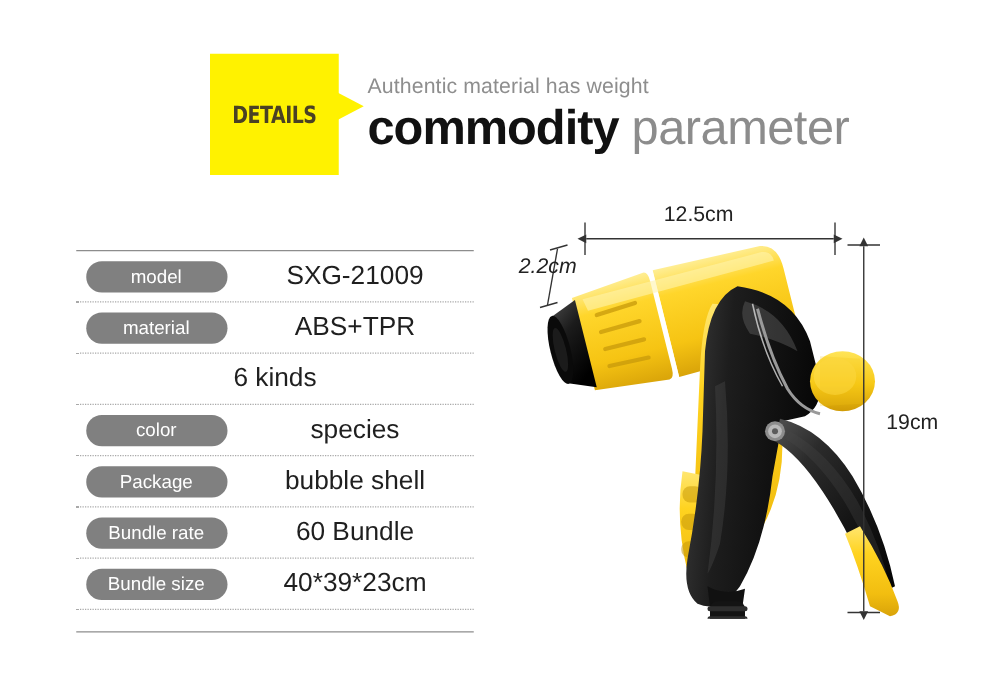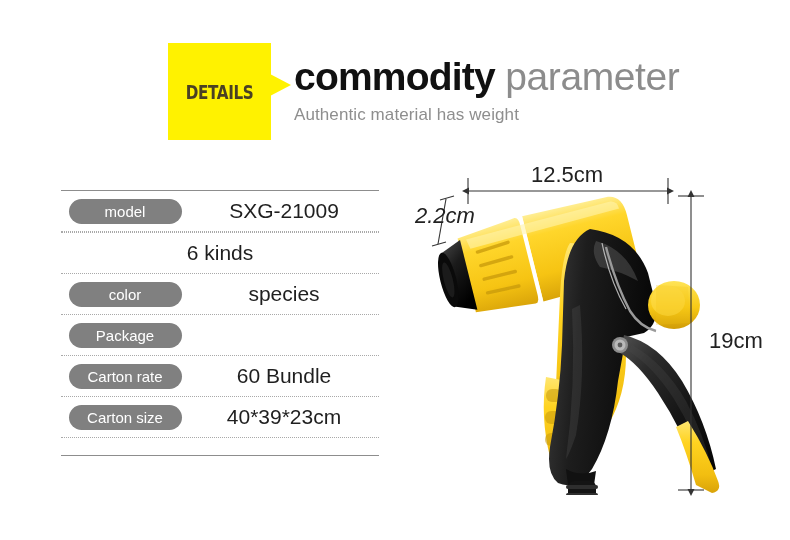--- a/index.html
+++ b/index.html
@@ -48,21 +48,21 @@
   #title-light  { font-weight:normal; color:#8c8c8c; letter-spacing:-0.4px; }
   #subtitle {
     margin-top:4px;
     font-size:17px; line-height:22px;
     color:#8e8e8e; font-weight:normal;
     letter-spacing:0.1px;
     white-space:nowrap;
   }
 
   
-  #spec-table { position:absolute; left:61px; top:190px; width:318px; }
+  #spec-table { position:absolute; left:61px; top:200px; width:318px; }
   .rule-solid { height:0; border-top:1px solid #8d8d8d; }
   .rule-dotted { height:0; border-top:1px dotted #a9a9a9; }
 
   .spec-row {
     display:flex; align-items:center;
     height:40px;
   }
   .spec-label-cell { width:128px; display:flex; justify-content:center; }
   .spec-pill {
     background:#808080;
@@ -76,93 +76,100 @@
     white-space:nowrap;
     line-height:1;
   }
   .spec-value-cell {
     flex:1; display:flex; justify-content:center; align-items:center;
     color:#1f1f1f; font-size:21px; white-space:nowrap;
   }
 
   
   .dim-text {
-    position:absolute; color:#222222; font-size:22px; white-space:nowrap;
+    position:absolute; color:#222222; font-size:17px; white-space:nowrap;
   }
   #dim-125-text { left:531px; top:162px; }
   #dim-22-text  { left:415px; top:203px;font-style:italic; }
   #dim-19-text  { left:709px; top:328px; }
 
   svg { display:block; }
   #dim-svg { position:absolute; left:0; top:0; width:790px; height:540px; pointer-events:none; }
   #gun-svg { position:absolute; left:420px; top:185px; }
 </style>
 </head>
 <body>
 
 <div id="header">
 
   <div id="details-badge">
     <div id="details-badge-text">DETAILS</div>
   </div>
   <div id="details-pointer"></div>
 
   <div id="title-wrap">
+    <div id="subtitle">Authentic material has weight</div>
     <div id="title-line">
       <span id="title-strong">commodity</span><span id="title-light"> parameter</span>
     </div>
-    <div id="subtitle">Authentic material has weight</div>
   </div>
 </div>
 
 <div id="spec-table">
 
   <div class="rule-solid"></div>
 
   <div class="spec-row">
     <div class="spec-label-cell">
       <div class="spec-pill">model</div>
     </div>
     <div class="spec-value-cell">SXG-21009</div>
   </div>
   <div class="rule-dotted"></div>
 
+  <div class="spec-row">
+    <div class="spec-label-cell">
+      <div class="spec-pill">material</div>
+    </div>
+    <div class="spec-value-cell">ABS+TPR</div>
+  </div>
   <div class="rule-dotted"></div>
 
   <div class="spec-row">
     <div class="spec-value-cell">6 kinds</div>
   </div>
   <div class="rule-dotted"></div>
 
   <div class="spec-row">
     <div class="spec-label-cell">
       <div class="spec-pill">color</div>
     </div>
     <div class="spec-value-cell">species</div>
   </div>
   <div class="rule-dotted"></div>
 
   <div class="spec-row">
     <div class="spec-label-cell">
       <div class="spec-pill">Package</div>
     </div>
-  </div>
-  <div class="rule-dotted"></div>
-
-  <div class="spec-row">
-    <div class="spec-label-cell">
-      <div class="spec-pill">Carton rate</div>
+    <div class="spec-value-cell">bubble shell</div>
+  </div>
+  <div class="rule-dotted"></div>
+
+  <div class="spec-row">
+    <div class="spec-label-cell">
+      <div class="spec-pill">Bundle rate</div>
     </div>
     <div class="spec-value-cell">60 Bundle</div>
   </div>
   <div class="rule-dotted"></div>
 
   <div class="spec-row">
     <div class="spec-label-cell">
-      <div class="spec-pill">Carton size</div>
+      <div class="spec-pill">Bundle size</div>
     </div>
     <div class="spec-value-cell">40*39*23cm</div>
   </div>
   <div class="rule-dotted"></div>
 
   <div style="height:17px"></div>
   <div class="rule-solid"></div>
 </div>
 
 <svg id="gun-svg" width="310" height="310" viewBox="0 0 310 310">

